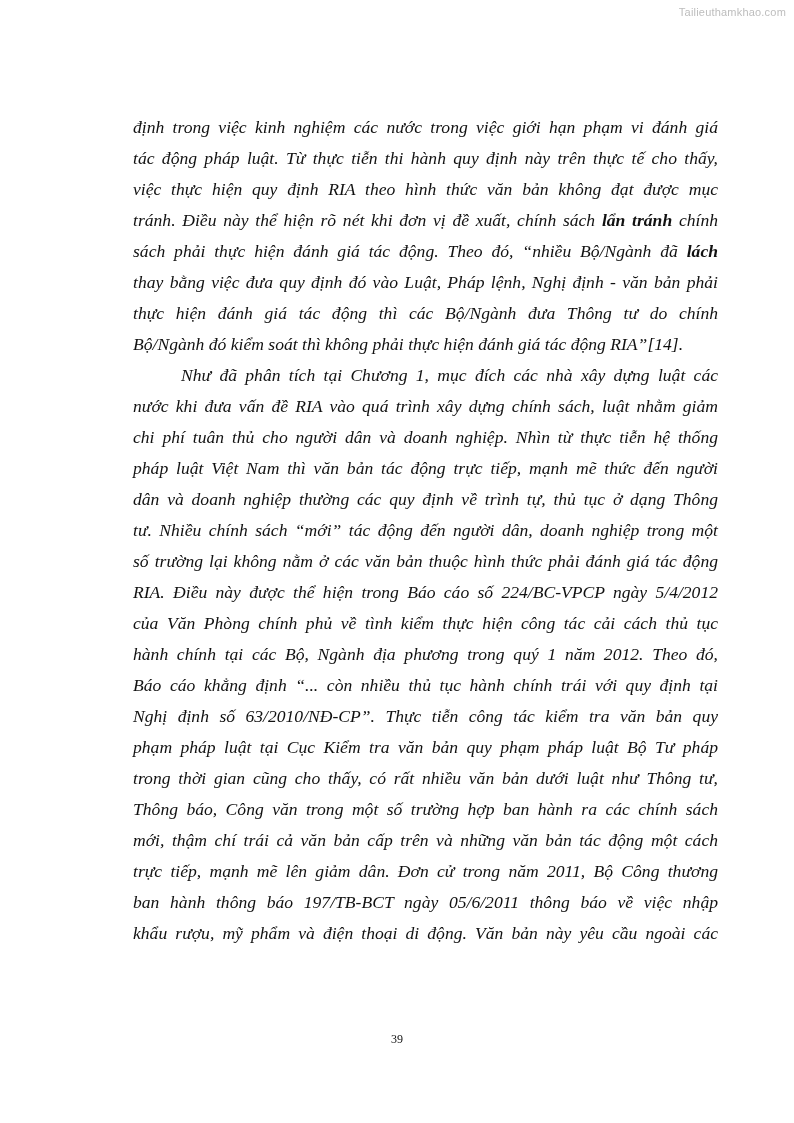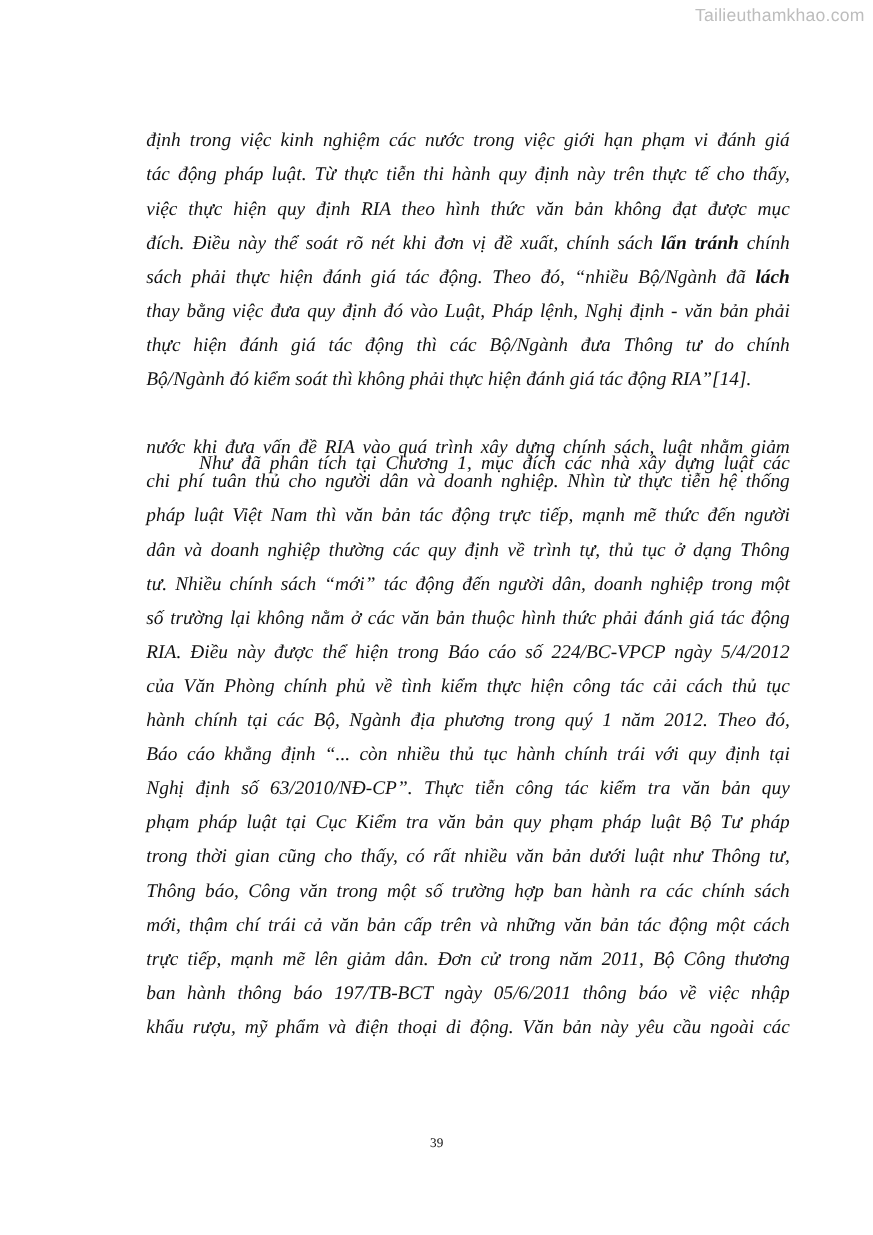--- a/index.html
+++ b/index.html
@@ -1,47 +1,47 @@
 <!DOCTYPE html>
 <html><head>
 <meta charset="utf-8">
 <style>
   html, body { margin: 0; padding: 0; background: #ffffff; }
   body { width: 794px; height: 1123px; position: relative; overflow: hidden; }
   .watermark {
     position: absolute; top: 6px; right: 8px;
-    font-family: "Liberation Sans", sans-serif; font-size: 16px;
+    font-family: "Liberation Sans", sans-serif; font-size: 11px;
     color: #bdbdbd; letter-spacing: 0.2px;
   }
   .page-body {
     position: absolute; left: 133px; top: 115px; width: 585px;
     font-family: "Liberation Serif", serif; font-size: 17.6px; color: #111;
   }
   .line {
     position: absolute; left: 0; width: 585px; height: 24px; line-height: 24px;
     white-space: nowrap; text-align: justify; text-align-last: justify; font-style: italic;
   }
   .line.last { text-align-last: left; }
-  .line.indent { padding-left: 48px; width: 537px; margin-top: 45px; }
+  .line.indent { padding-left: 48px; width: 537px; }
   .bold { font-weight: bold; }
   .page-number {
     position: absolute; top: 1032px; left: 0; width: 794px; text-align: center;
     font-family: "Liberation Serif", serif; font-size: 12px; color: #111;
   }
 </style>
 </head>
 <body>
 
 <div class="watermark">Tailieuthamkhao.com</div>
 
 <div class="page-body">
   <div class="line" style="top:0px">định trong việc kinh nghiệm các nước trong việc giới hạn phạm vi đánh giá</div>
   <div class="line" style="top:31px">tác động pháp luật. Từ thực tiễn thi hành quy định này trên thực tế cho thấy,</div>
   <div class="line" style="top:62px">việc thực hiện quy định RIA theo hình thức văn bản không đạt được mục</div>
-  <div class="line" style="top:93px"><span>đích. Điều này thể soát rõ nét khi đơn vị đề xuất, chính sách </span><span class="bold">lẩn tránh</span><span> chính</span></div>
+  <div class="line" style="top:93px"><span>tránh. Điều này thể hiện rõ nét khi đơn vị đề xuất, chính sách </span><span class="bold">lẩn tránh</span><span> chính</span></div>
   <div class="line" style="top:124px"><span>sách phải thực hiện đánh giá tác động. Theo đó, “nhiều Bộ/Ngành đã </span><span class="bold">lách</span></div>
   <div class="line" style="top:155px">thay bằng việc đưa quy định đó vào Luật, Pháp lệnh, Nghị định - văn bản phải</div>
   <div class="line" style="top:186px">thực hiện đánh giá tác động thì các Bộ/Ngành đưa Thông tư do chính</div>
   <div class="line last" style="top:217px">Bộ/Ngành đó kiểm soát thì không phải thực hiện đánh giá tác động RIA”[14].</div>
   <div class="line indent" style="top:248px">Như đã phân tích tại Chương 1, mục đích các nhà xây dựng luật các</div>
   <div class="line" style="top:279px">nước khi đưa vấn đề RIA vào quá trình xây dựng chính sách, luật nhằm giảm</div>
   <div class="line" style="top:310px">chi phí tuân thủ cho người dân và doanh nghiệp. Nhìn từ thực tiễn hệ thống</div>
   <div class="line" style="top:341px">pháp luật Việt Nam thì văn bản tác động trực tiếp, mạnh mẽ thức đến người</div>
   <div class="line" style="top:372px">dân và doanh nghiệp thường các quy định về trình tự, thủ tục ở dạng Thông</div>
   <div class="line" style="top:403px">tư. Nhiều chính sách “mới” tác động đến người dân, doanh nghiệp trong một</div>

